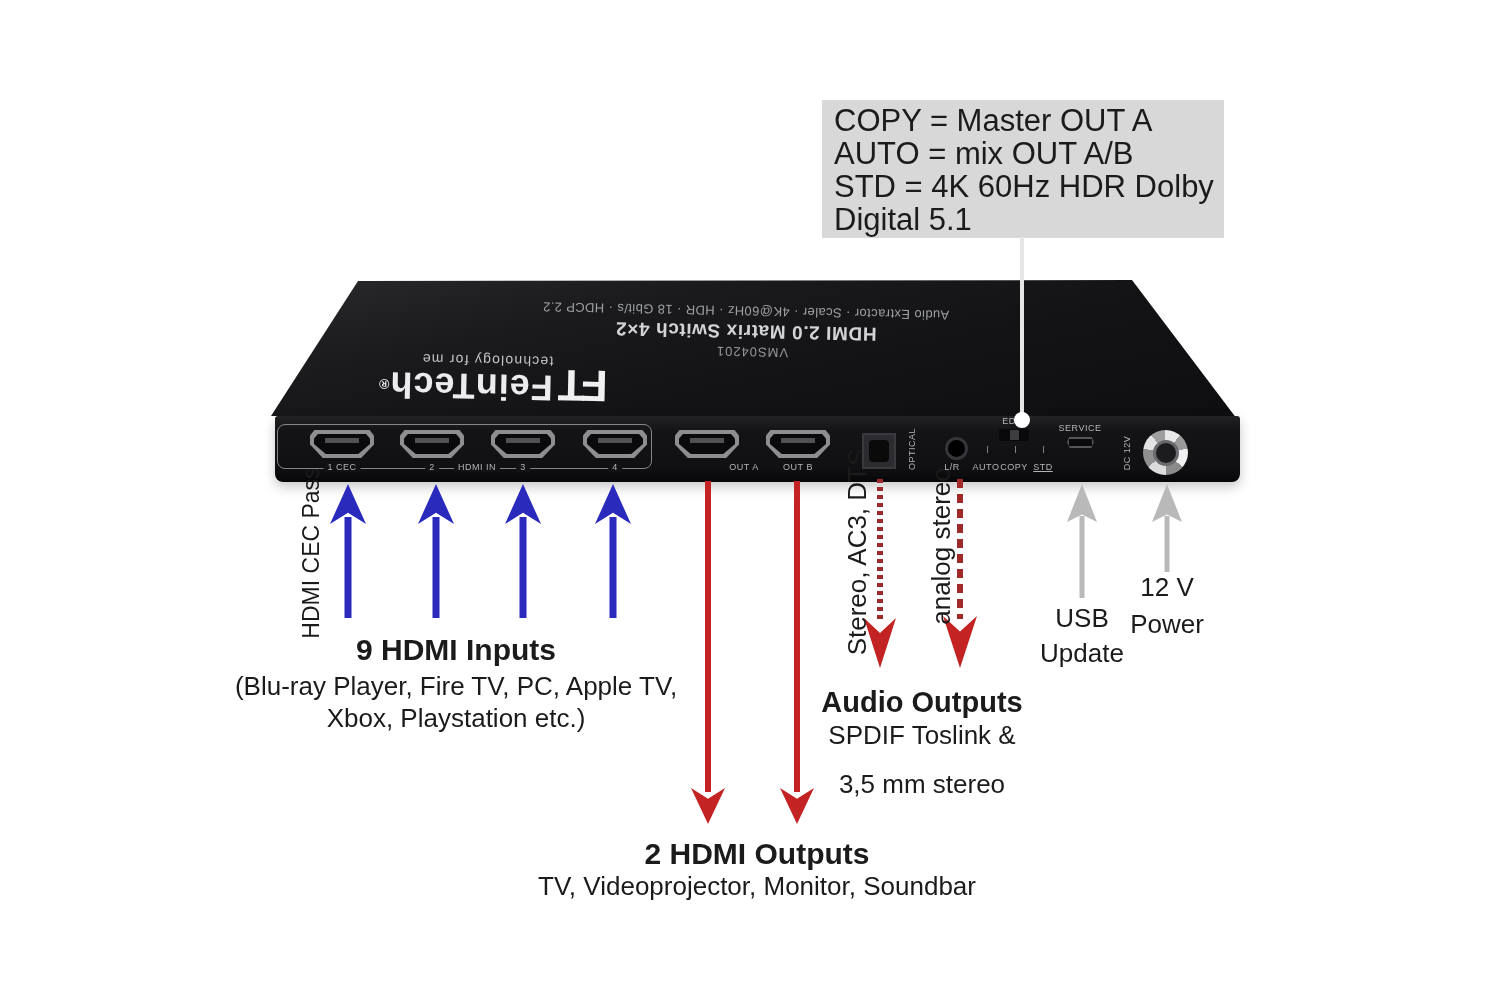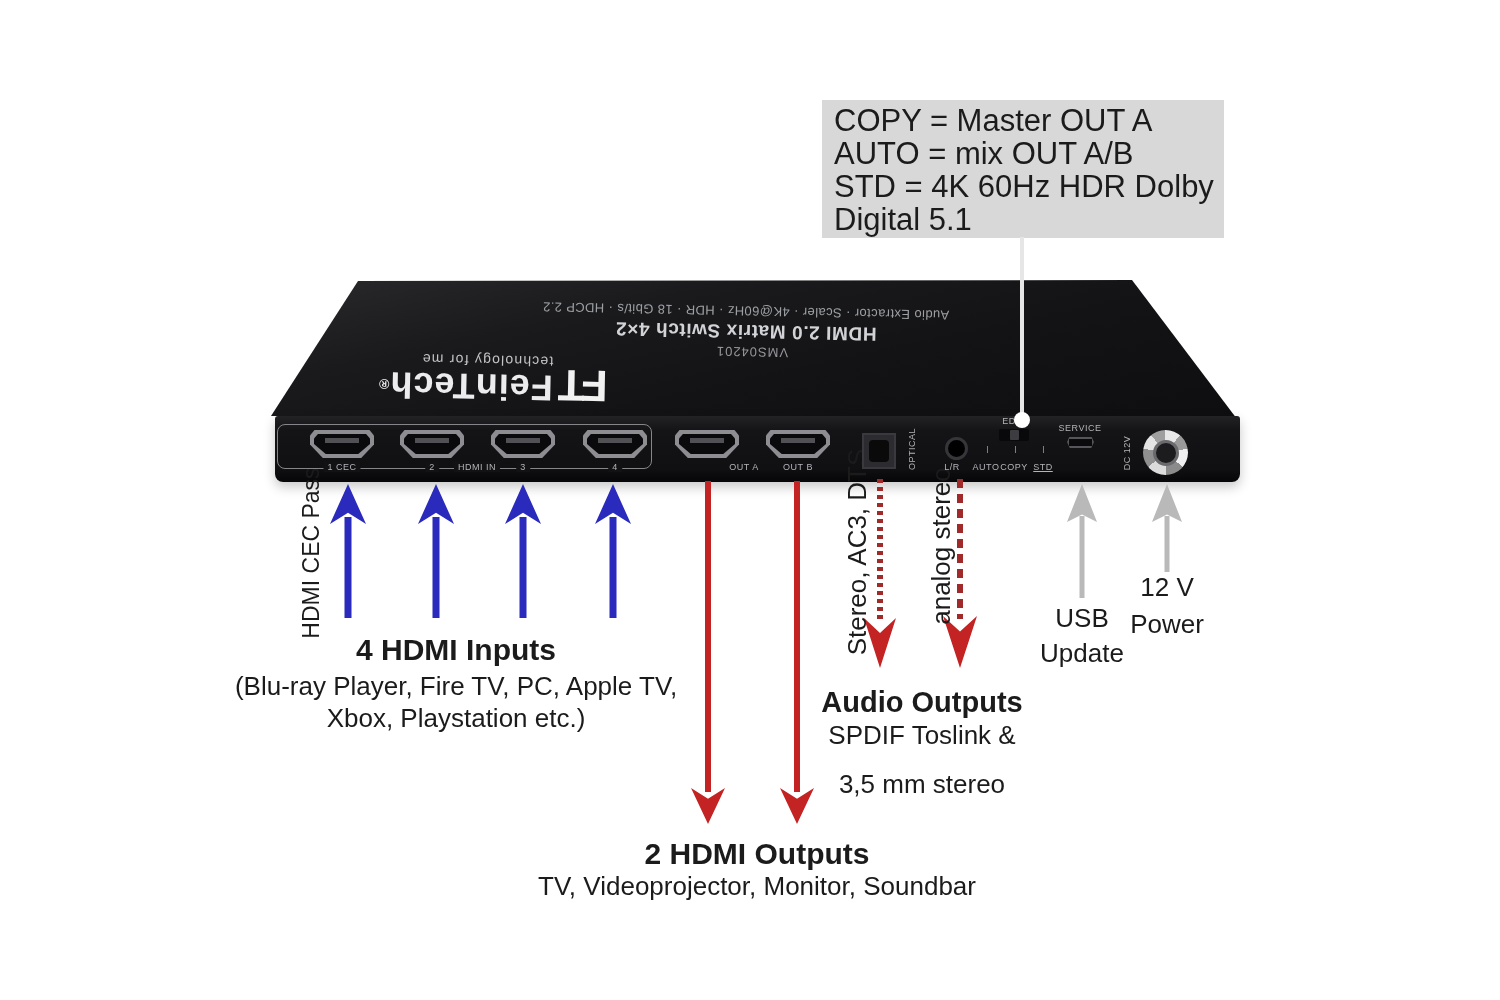--- a/index.html
+++ b/index.html
@@ -226,21 +226,21 @@
   <div>
     <div class="head gray-head" style="left:1082px;top:484px;width:30px;height:38px;background:#b9b9b9;"></div>
     <div class="shaft" style="left:1082px;top:516px;width:5px;height:82px;background:#b9b9b9;"></div>
   </div>
   <div>
     <div class="head gray-head" style="left:1167px;top:484px;width:30px;height:38px;background:#b9b9b9;"></div>
     <div class="shaft" style="left:1167px;top:516px;width:5px;height:56px;background:#b9b9b9;"></div>
   </div>
 
   <div class="vlbl" style="left:311px;top:553px;font-size:23px;">HDMI CEC Pass</div>
-  <div class="lbl b" style="left:456px;top:650px;">4 HDMI Inputs</div>
+  <div class="lbl b" style="left:456px;top:650px;">9 HDMI Inputs</div>
   <div class="lbl" style="left:456px;top:686px;text-align:right;">(Blu-ray Player, Fire TV, PC, Apple TV,</div>
   <div class="lbl" style="left:456px;top:718px;">Xbox,  Playstation etc.)</div>
 
   <div class="lbl b" style="left:757px;top:854px;">2 HDMI Outputs</div>
   <div class="lbl" style="left:757px;top:886px;">TV, Videoprojector, Monitor, Soundbar</div>
 
   <div class="vlbl" style="left:857px;top:552px;">Stereo, AC3, DTS</div>
   <div class="vlbl" style="left:941px;top:546px;">analog stereo</div>
   <div class="lbl b" style="left:922px;top:702px;font-size:29px;">Audio Outputs</div>
   <div class="lbl" style="left:922px;top:735px;">SPDIF Toslink &amp;</div>

